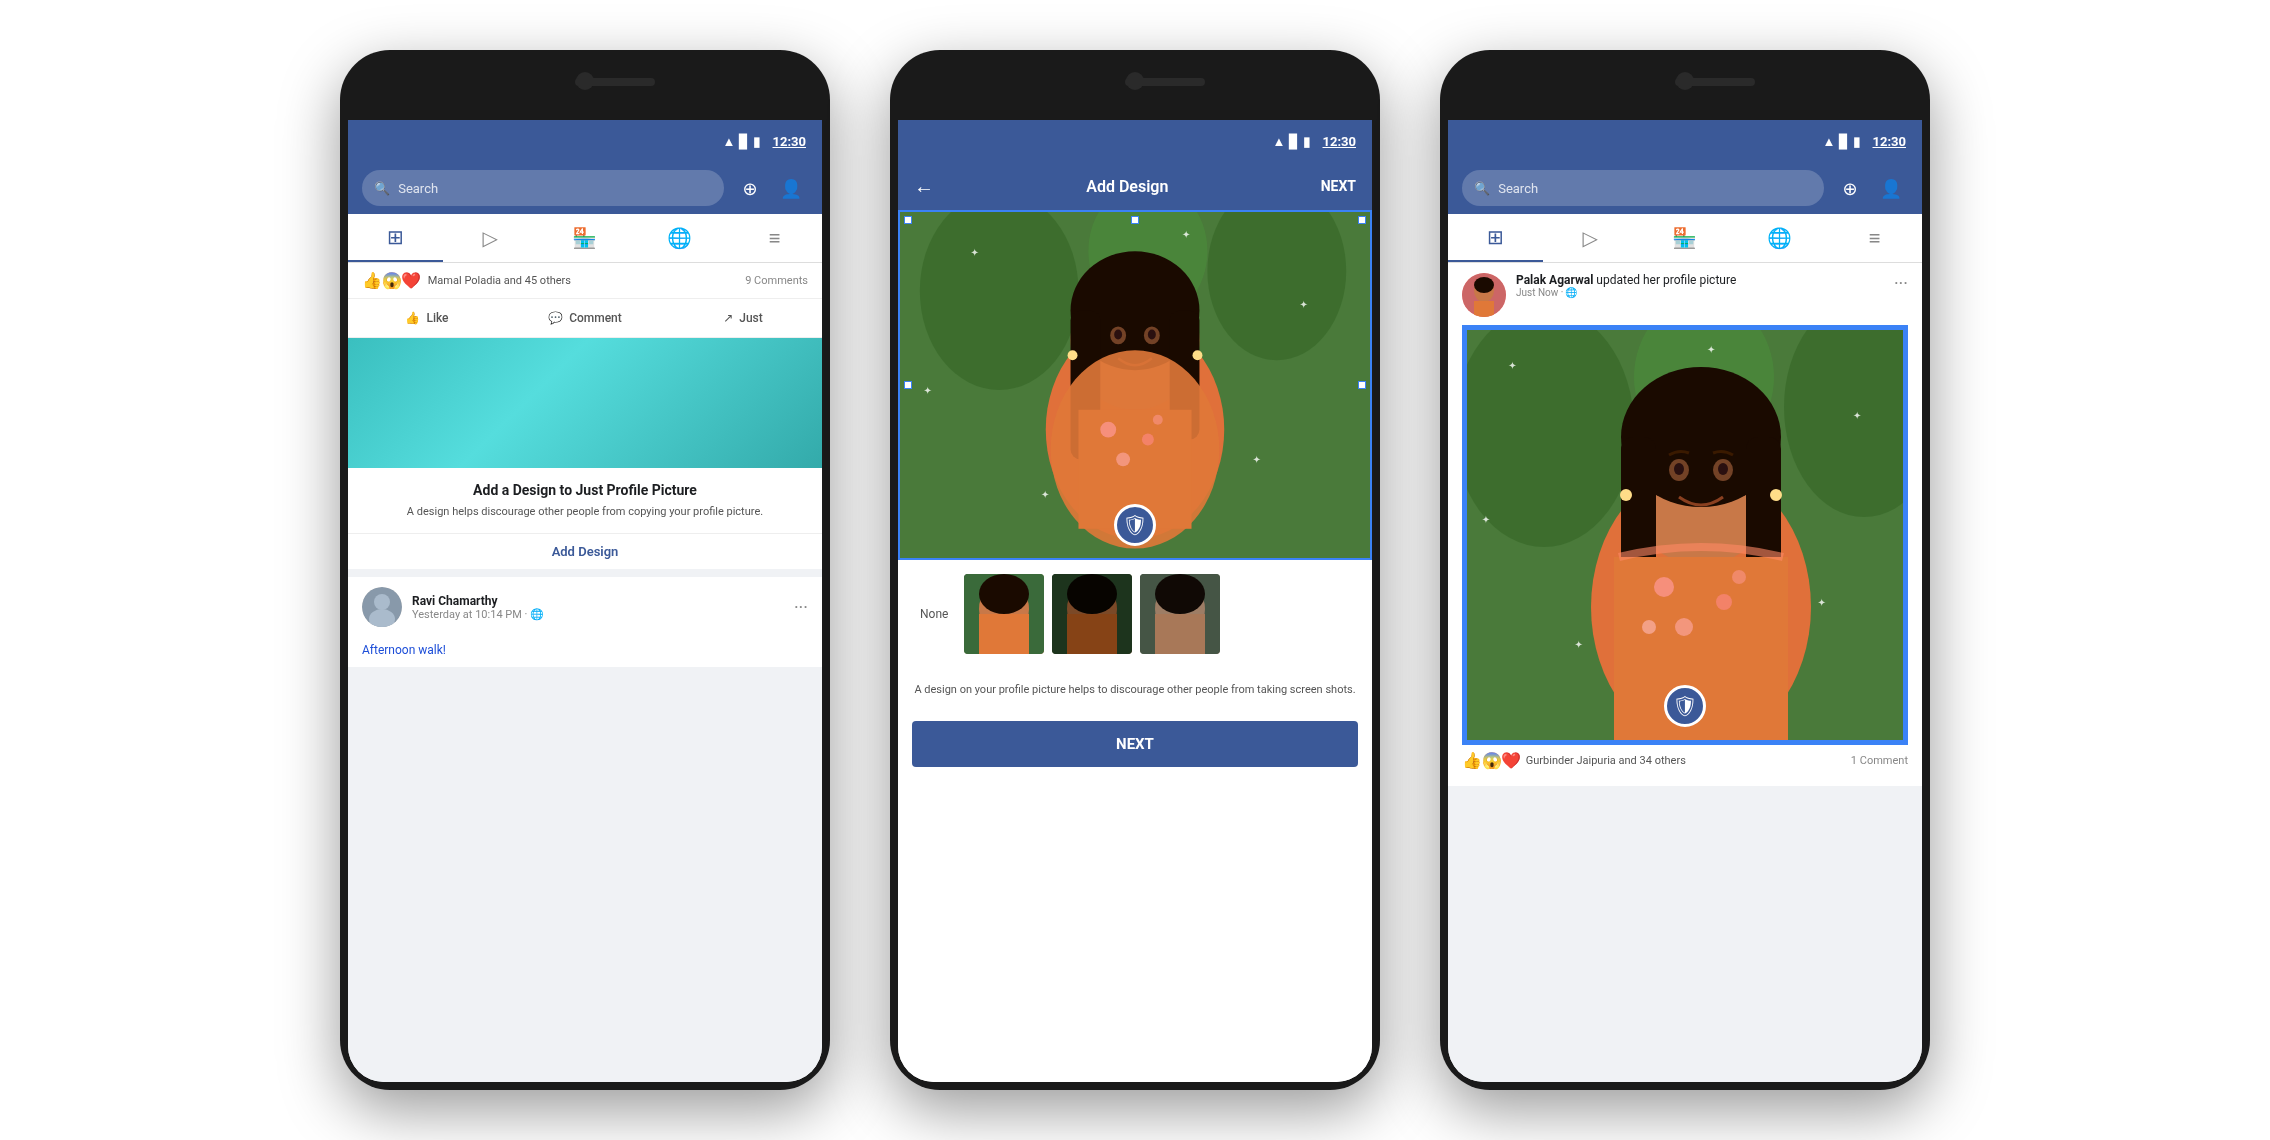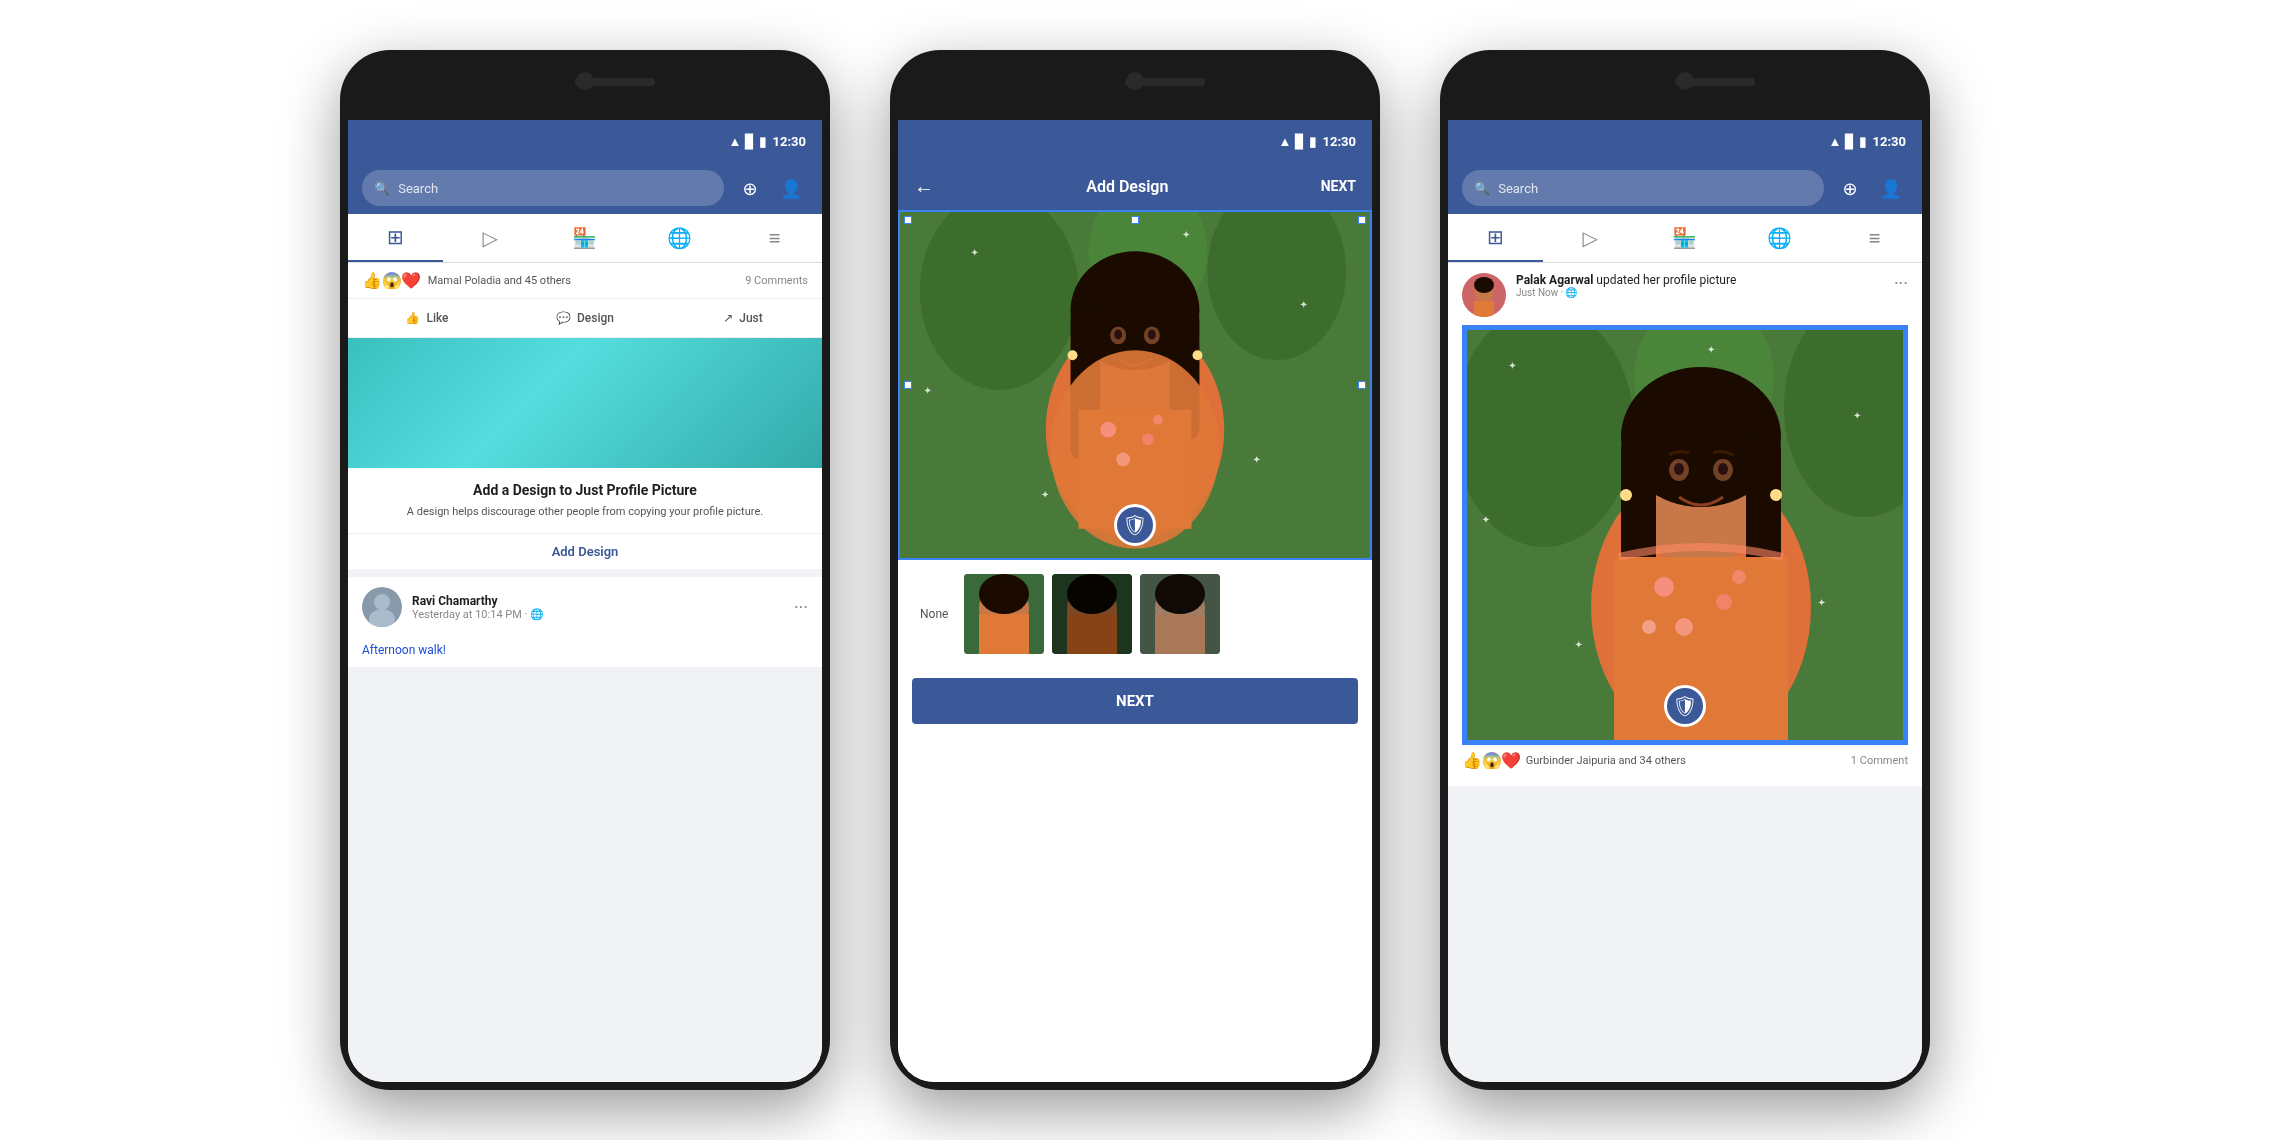--- a/index.html
+++ b/index.html
@@ -75,23 +75,24 @@
       font-size: 13px;
       font-weight: 600;
       flex-shrink: 0;
     }
     .status-bar .status-icons {
       display: flex;
       align-items: center;
       gap: 4px;
     }
     .status-bar .time {
-      margin-left: 2px;
+      margin-left: 8px;
       font-size: 13px;
       font-weight: 700;
+      text-decoration: underline;
     }
     
     .fb-navbar {
       background: #3b5998;
       padding: 8px 14px;
       display: flex;
       align-items: center;
       gap: 10px;
       flex-shrink: 0;
     }
@@ -493,21 +494,21 @@
         <div class="post-card">
 
           <div class="reactions-bar">
             <span>👍😱❤️</span>
             <span class="reactions-text">Mamal Poladia and 45 others</span>
             <span class="comments-count">9 Comments</span>
           </div>
 
           <div class="action-buttons">
             <div class="action-btn">👍 <span>Like</span></div>
-            <div class="action-btn">💬 <span>Design</span></div>
+            <div class="action-btn">💬 <span>Comment</span></div>
             <div class="action-btn">↗ <span>Just</span></div>
           </div>
 
           <div class="feature-banner">
             <div class="feature-banner-bg"></div>
             <svg width="460" height="130" viewBox="0 0 460 130">
 
               <rect x="0" y="0" width="460" height="130" fill="#4bbfb0"></rect>
 
               <rect x="80" y="30" width="40" height="70" rx="5" fill="#3b5998"></rect>
@@ -665,20 +666,21 @@
           <div class="design-thumb design-thumb-3">
             <svg width="80" height="80" viewBox="0 0 80 80">
               <rect width="80" height="80" fill="#3a5a3a"></rect>
               <ellipse cx="40" cy="35" rx="25" ry="28" fill="#b87848"></ellipse>
               <ellipse cx="40" cy="20" rx="25" ry="20" fill="#150800"></ellipse>
               <rect x="15" y="40" width="50" height="40" fill="#d07030"></rect>
             </svg>
           </div>
         </div>
 
+        <div class="design-desc">A design on your profile picture helps to discourage other people from taking screen shots.</div>
 
         <div class="next-button">NEXT</div>
       </div>
     </div>
   </div>
 
   <div class="phone">
     <div class="phone-camera"></div>
     <div class="phone-speaker"></div>
     <div class="phone-screen">

